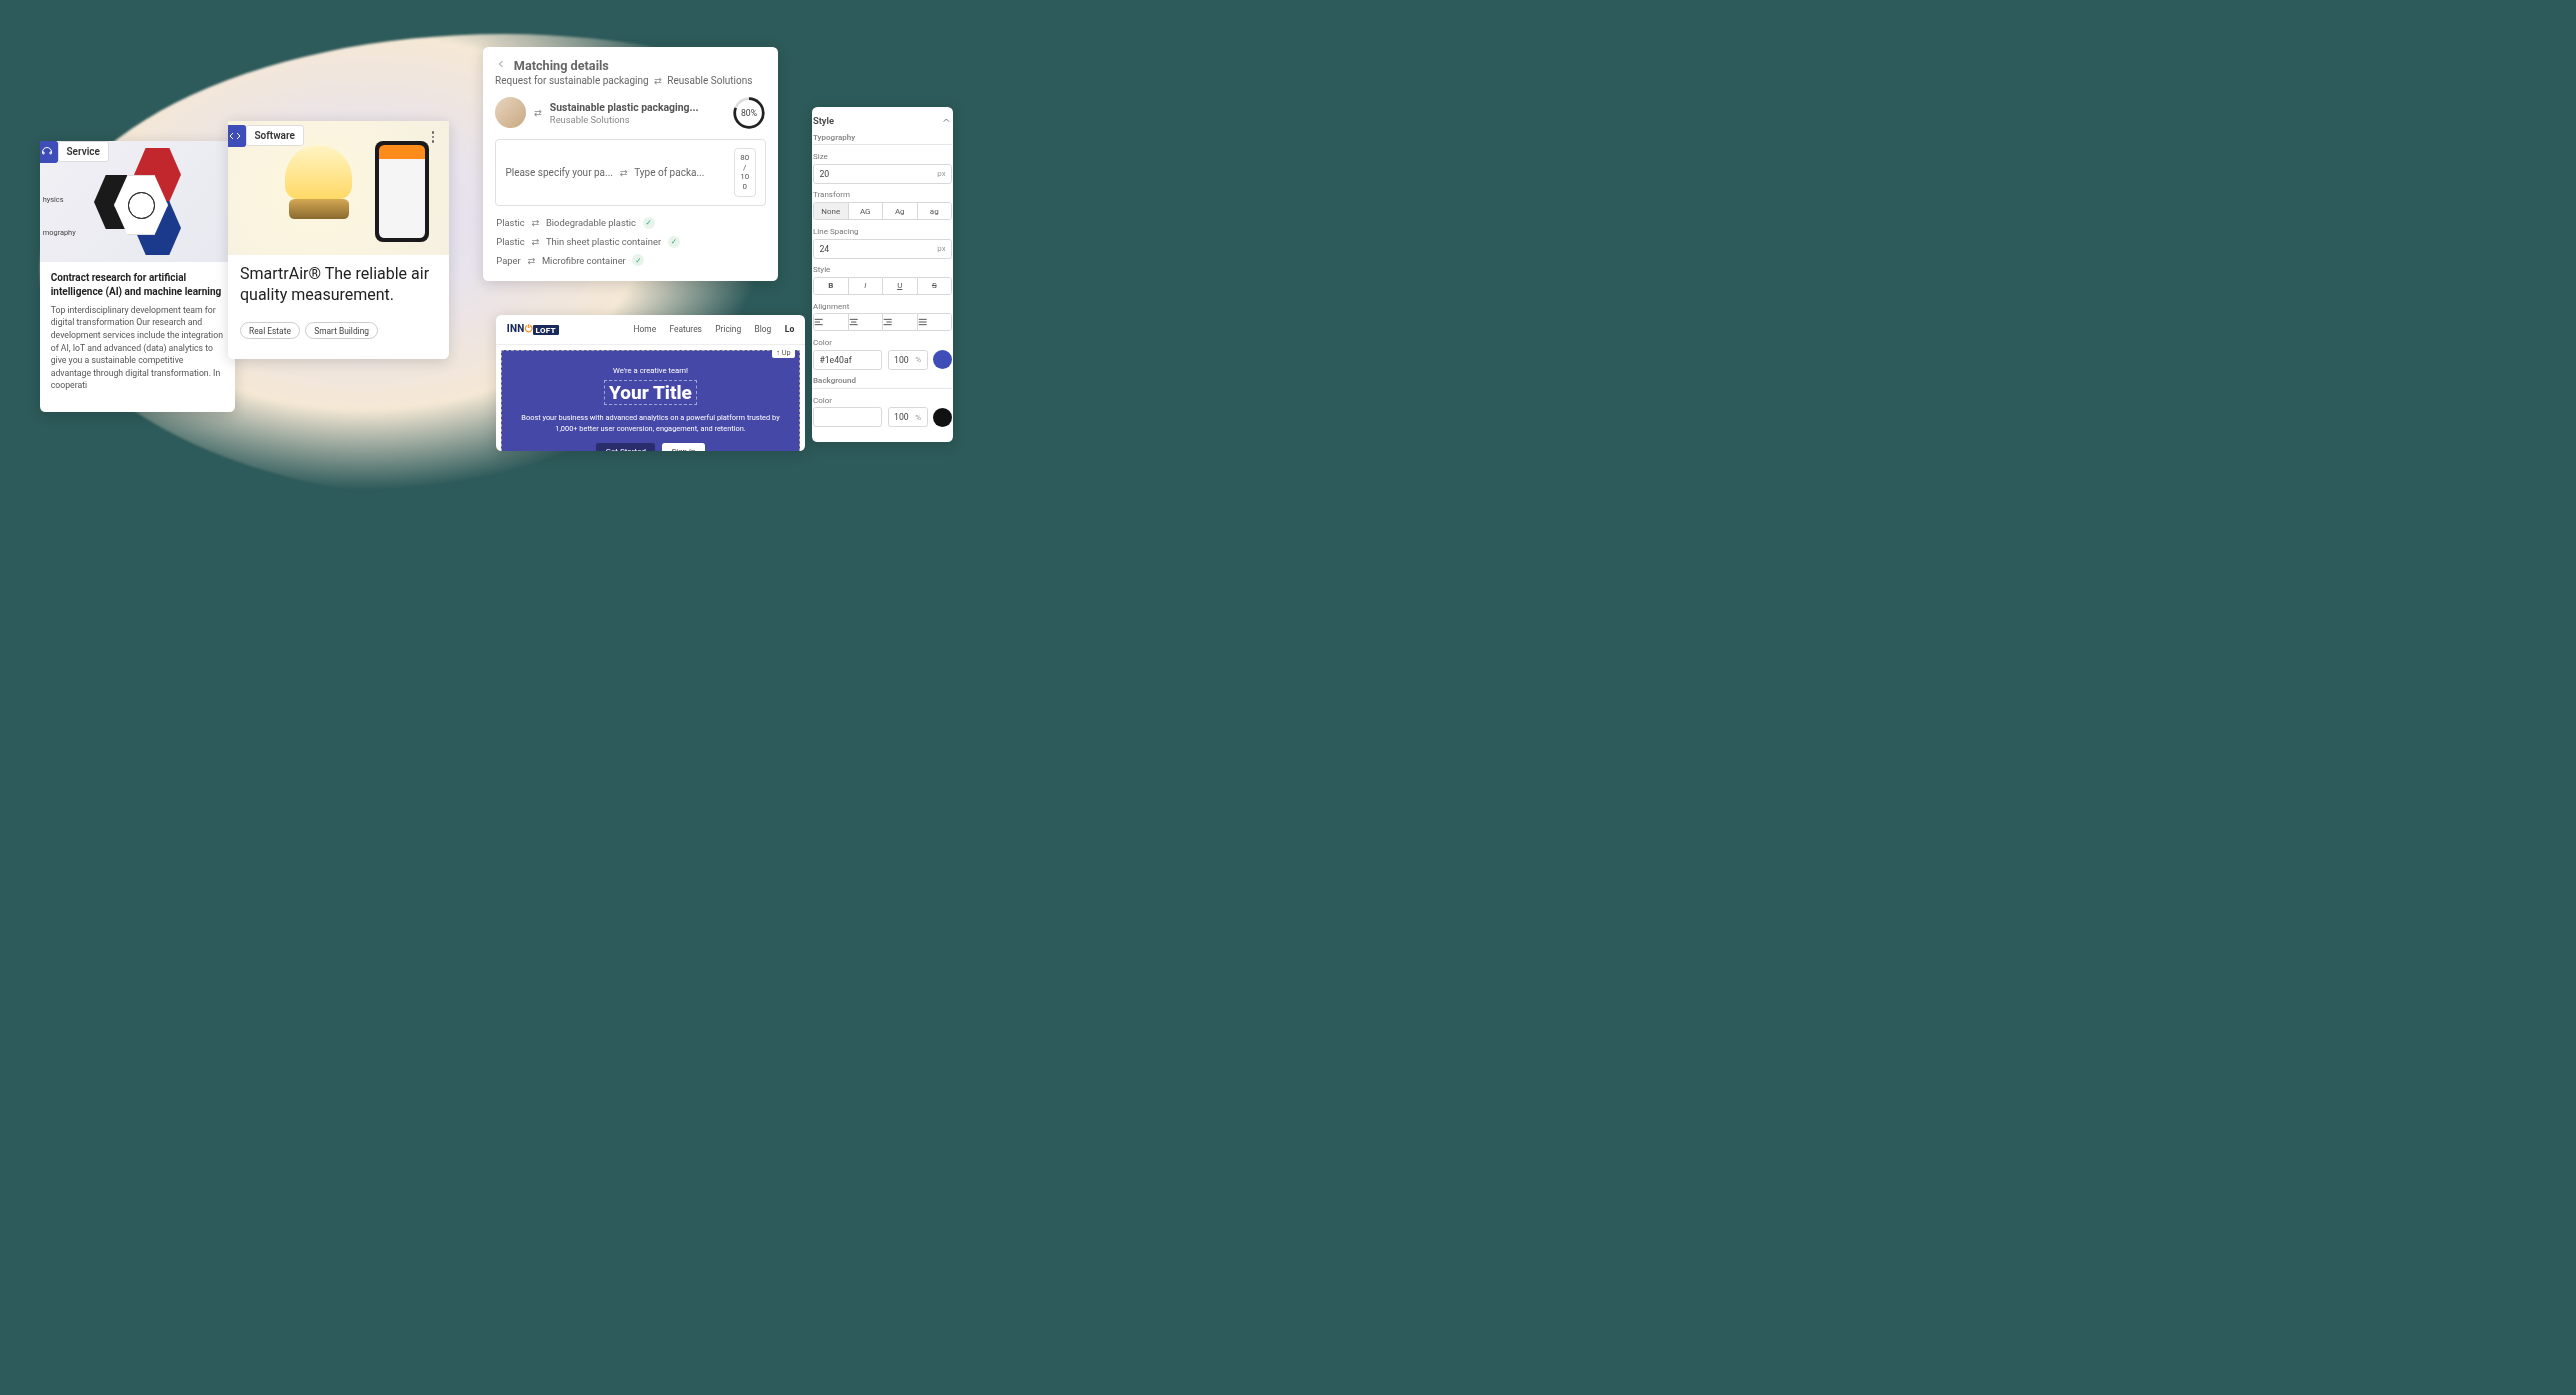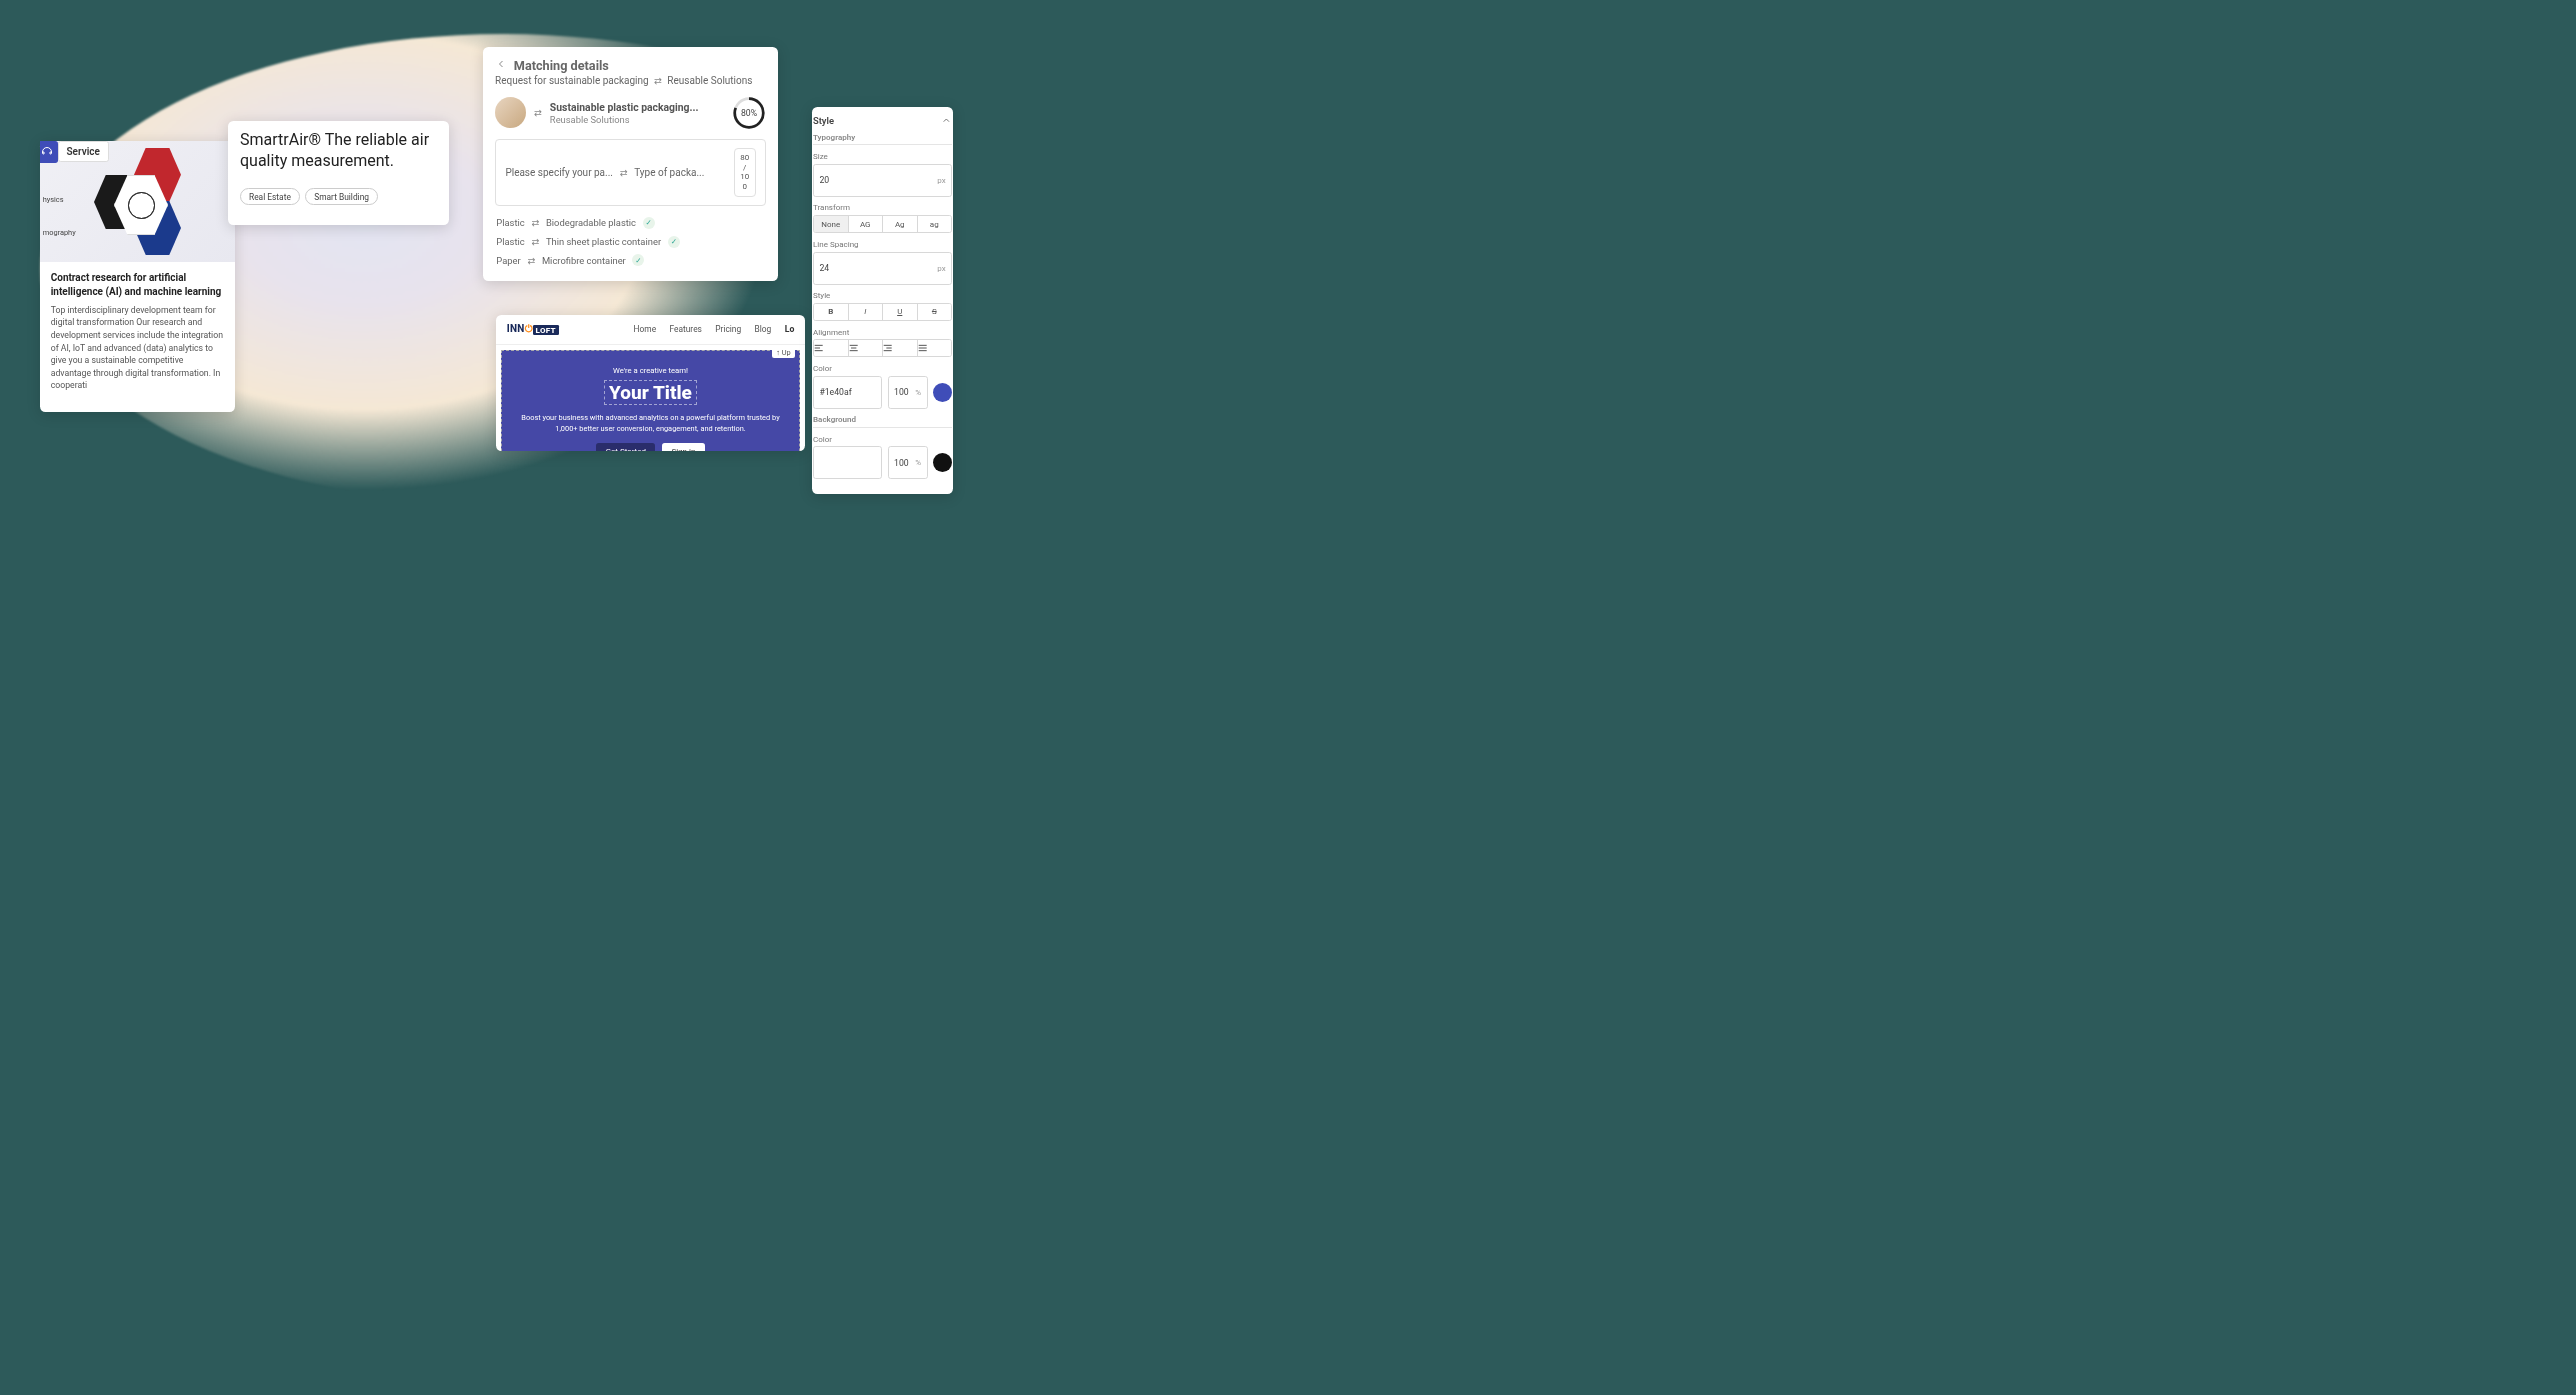--- a/index.html
+++ b/index.html
@@ -73,21 +73,21 @@
 .hero .desc{font-size:7.4px;line-height:1.5;margin-bottom:9.4px}
 .btns{display:flex;gap:6.7px;justify-content:center}
 .btn{font-size:8px;padding:4px 9.4px;border-radius:2.7px;border:none}
 .btn.pri{background:#2a2d6b;color:#fff}
 .btn.sec{background:#fff;color:#333}
 .style{left:812px;top:107px;width:141px;padding:8px 1px;font-size:8.7px;color:#444}
 .style .hdr{display:flex;justify-content:space-between;align-items:center;margin-bottom:6.7px}
 .style .hdr span{font-weight:600;font-size:9.4px}
 .style .sect{font-size:8px;color:#888;font-weight:600;border-bottom:0.7px solid #e5e5e5;padding-bottom:2.7px;margin-bottom:6.7px}
 .style label{font-size:8px;color:#777;display:block;margin-bottom:2.7px}
-.inp{width:100%;border:0.7px solid #d8d8d8;border-radius:2.7px;height:33px;padding:0 5.4px;font-size:8.7px;color:#444;margin-bottom:6.7px;display:flex;align-items:center;justify-content:space-between}
+.inp{width:100%;border:0.7px solid #d8d8d8;border-radius:2.7px;height:20px;padding:0 5.4px;font-size:8.7px;color:#444;margin-bottom:6.7px;display:flex;align-items:center;justify-content:space-between}
 .inp .u{color:#999;font-size:8px}
 .bgrp{display:flex;border:0.7px solid #d8d8d8;border-radius:2.7px;margin-bottom:6.7px;overflow:hidden}
 .bgrp button{flex:1;height:16px;border:none;background:#fff;border-right:0.7px solid #d8d8d8;font-size:8px;color:#555;cursor:pointer}
 .bgrp button:last-child{border-right:none}
 .bgrp button.active{background:#f0f0f0}
 .crow{display:flex;gap:5.4px;align-items:center;margin-bottom:6.7px}
 .crow .inp{margin:0;flex:1}
 .crow .inp.sm{flex:0 0 40px}
 .sw{width:19px;height:19px;border-radius:50%;flex:0 0 19px}
 .chev{width:10.7px;height:10.7px;color:#666}
@@ -117,20 +117,42 @@
     <span class="sidetxt" style="left:2.7px;top:54px">hysics</span>
     <span class="sidetxt" style="left:2.7px;top:87px">mography</span>
   </div>
   <div class="body">
     <h3>Contract research for artificial intelligence (AI) and machine learning</h3>
     <p>Top interdisciplinary development team for digital transformation Our research and development services include the integration of AI, IoT and advanced (data) analytics to give you a sustainable competitive advantage through digital transformation. In cooperati</p>
   </div>
 </div>
 
 <div class="card card2">
+  <div class="header">
+    <div class="tag-wrap">
+      <div class="tag-icon">
+        <svg width="12" height="12" viewBox="0 0 24 24" fill="none" stroke="#fff" stroke-width="2">
+            <path d="M8 6l-6 6 6 6M16 6l6 6-6 6"></path>
+          </svg>
+      </div>
+      <span class="tag">Software</span>
+    </div>
+    <div class="dots">
+        <span></span>
+        <span></span>
+        <span></span>
+      </div>
+    <div class="lamp">
+        <div class="dome"></div>
+        <div class="base"></div>
+      </div>
+    <div class="phone">
+        <div class="screen"></div>
+      </div>
+  </div>
   <div class="body">
     <h3>SmartrAir® The reliable air quality measurement.</h3>
     <div class="chips">
       <span class="chip">Real Estate</span>
       <span class="chip">Smart Building</span>
     </div>
   </div>
 </div>
 
 <div class="card match">

